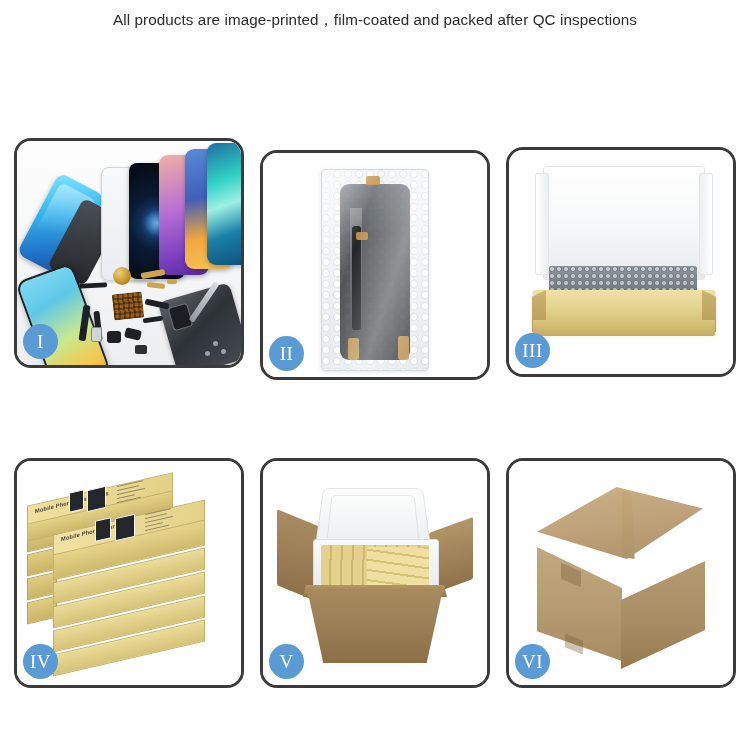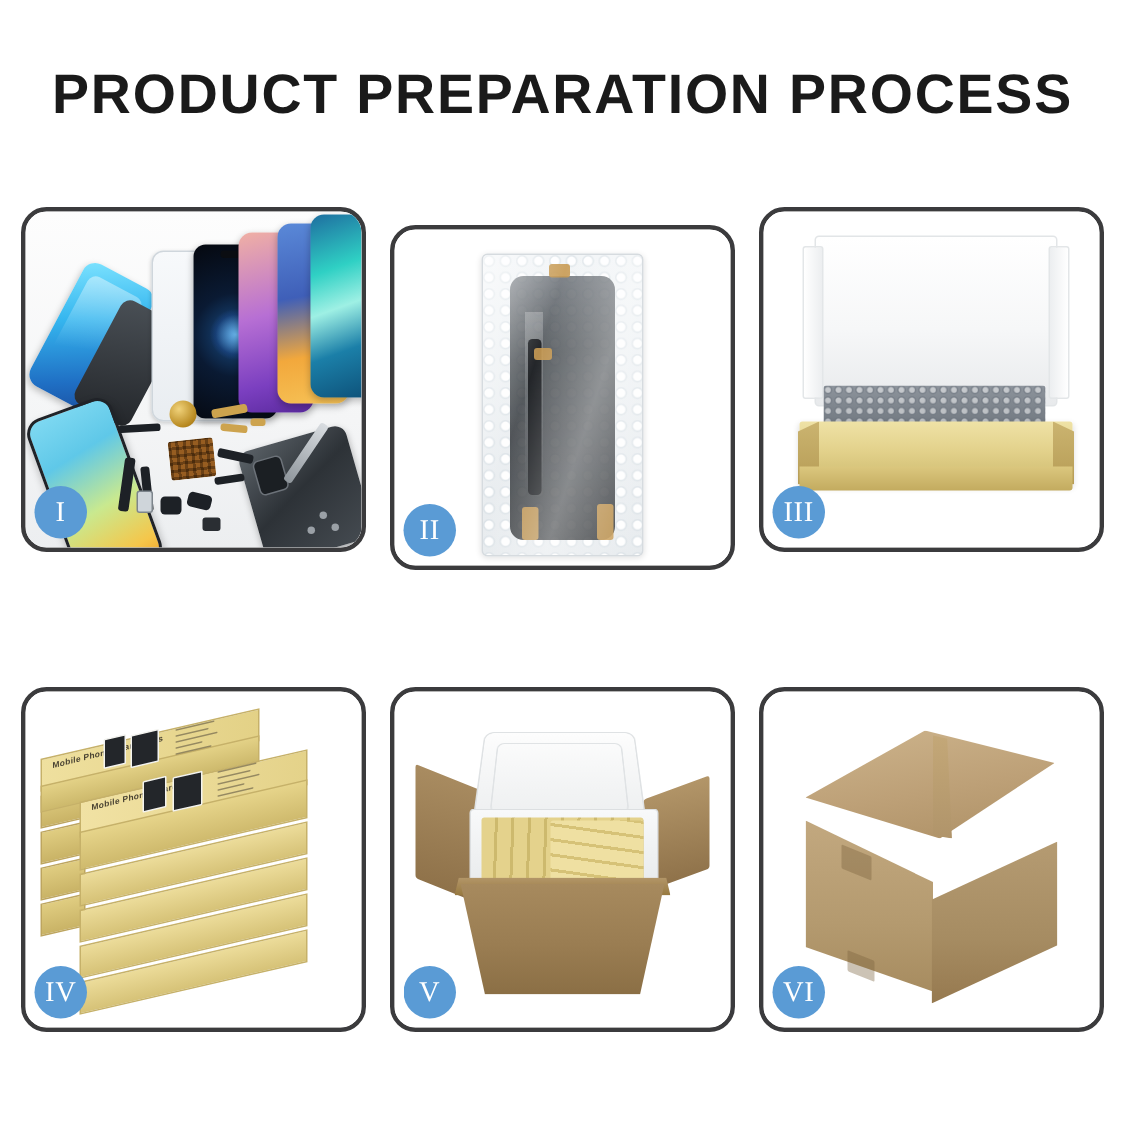--- a/index.html
+++ b/index.html
@@ -43,21 +43,21 @@
     position:absolute;
     width:230px;height:230px;
     box-sizing:border-box;
     border:3.5px solid #3b3b3d;
     border-radius:17px;
     background:#ffffff;
     overflow:hidden;
   }
   .p1{left:0px;   top:0px;}
   .p2{left:246px; top:12px;}
-  .p3{left:492px; top:0px;}
+  .p3{left:492px; top:9px;}
   .p4{left:0px;   top:320px;}
   .p5{left:246px; top:320px;}
   .p6{left:492px; top:320px;}
 
   .stage{position:absolute;inset:0;overflow:hidden;}
 
   .badge{
     position:absolute;
     left:6px; bottom:6px;
     width:35px;height:35px;
@@ -413,21 +413,21 @@
     clip-path:polygon(0 36%,100% 0,100% 64%,0 100%);
   }
   .c6-tab{position:absolute;background:rgba(120,96,60,.38);border-radius:1px;}
   .t6a{left:52px;top:106px;width:20px;height:16px;transform:skewY(22deg);}
   .t6b{left:56px;top:176px;width:18px;height:14px;transform:skewY(22deg);}
 </style>
 </head>
 <body>
 
 <div id="header">
-  <h1 id="title">PRODUCT PREPARATION PROCESS</h1>
+  <p id="subtitle">All products are image-printed，film-coated and packed after QC inspections</p>
 </div>
 
 <div id="grid">
 
   <div class="panel p1">
     <div class="stage scene1">
       <div class="ph ph-blue-film"></div>
       <div class="ph ph-dark-under"></div>
       <div class="ph ph-glass"></div>
       <div class="ph ph-black"></div>

